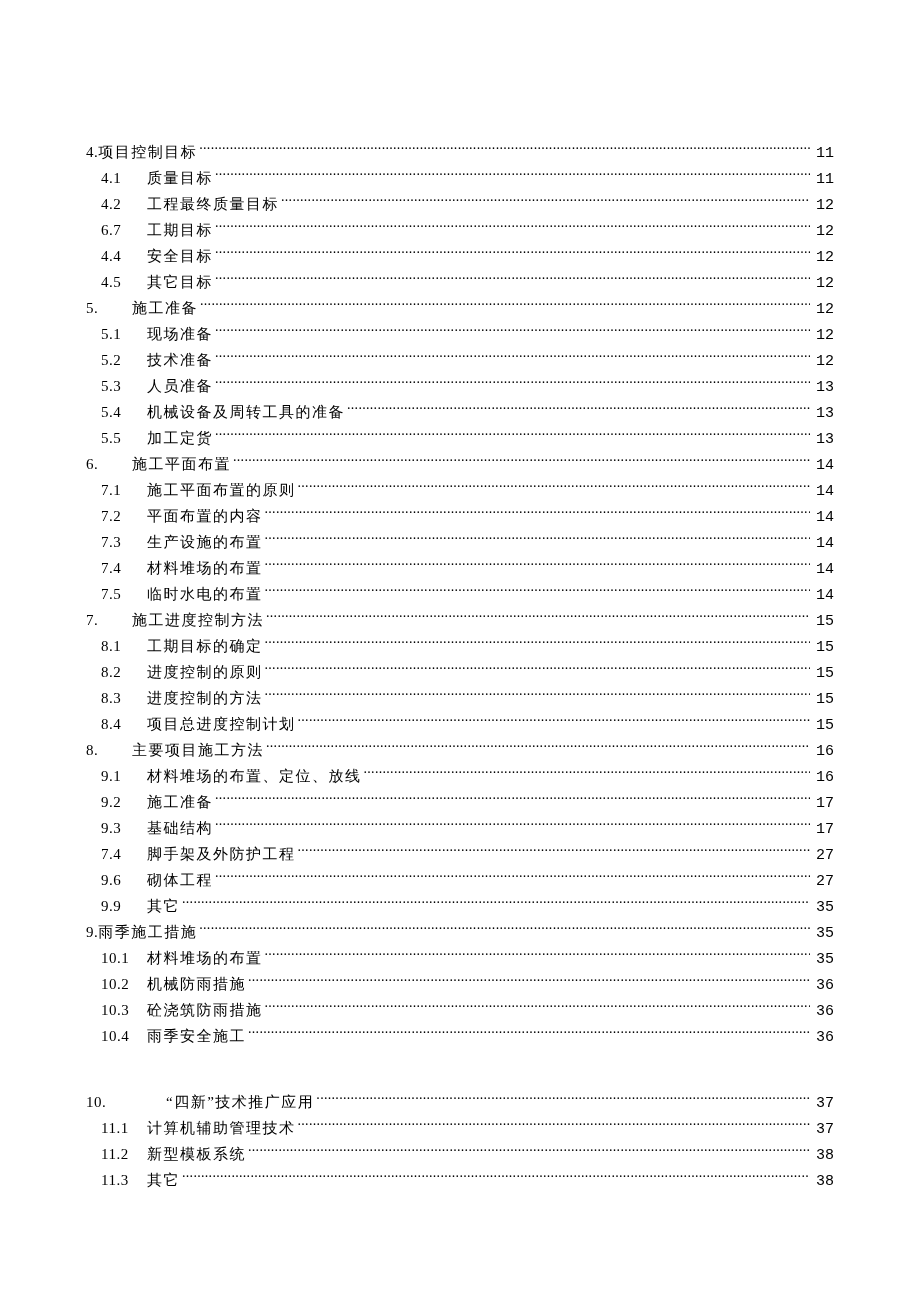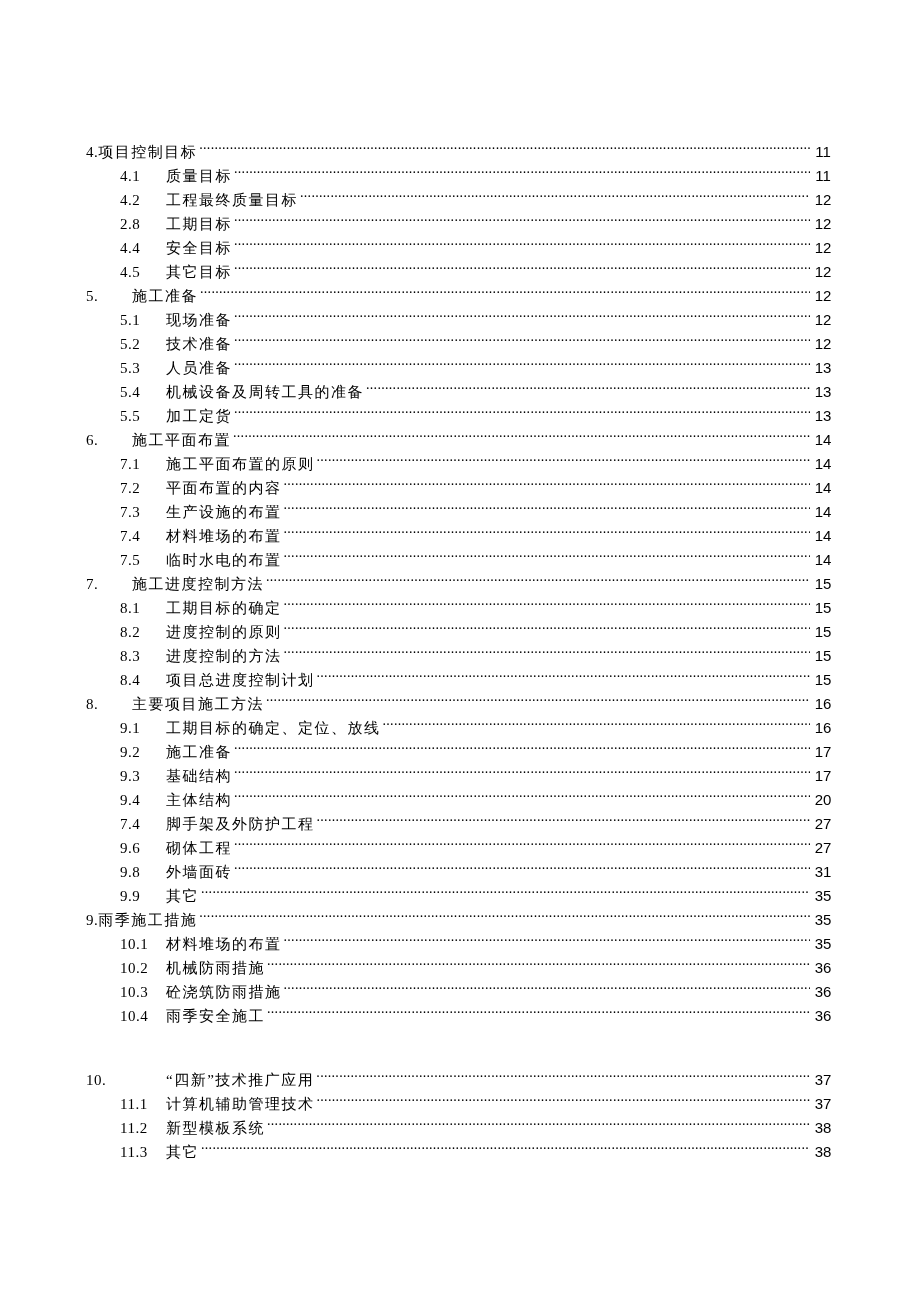--- a/index.html
+++ b/index.html
@@ -14,21 +14,21 @@
       box-sizing: border-box;
     }
     .toc-row {
       display: flex;
       align-items: baseline;
       font-size: 15px;
       line-height: 24px;
       color: #000;
     }
     .indent-0 { margin-left: 0; }
-    .indent-1 { margin-left: 34px; }
+    .indent-1 { margin-left: 15px; }
     .toc-num {
       flex-shrink: 0;
       min-width: 46px;
       font-weight: normal;
       letter-spacing: 0.5px;
       font-family: "FangSong", "仿宋", serif;
     }
     .toc-title {
       flex-shrink: 0;
       white-space: nowrap;
@@ -47,23 +47,23 @@
       position: absolute;
       left: 0;
       bottom: 0;
       white-space: nowrap;
       font-size: 14px;
       letter-spacing: 0.3px;
       color: #000;
     }
     .toc-page {
       flex-shrink: 0;
-      text-align: center;
+      text-align: right;
       min-width: 22px;
-      font-family: Liberation Sans, sans-serif;
+      font-family: Liberation Mono, monospace;
     }
     .joined-num-title { display: flex; align-items: baseline; flex-shrink:0;}
     .joined-num-title .toc-num { min-width: 0; margin-right: 0; }
   </style>
 </head>
 <body>
 
 <div class="page">
   <div id="toc-container">
       <div class="toc-row indent-0">
@@ -80,21 +80,21 @@
         <span class="toc-leader"></span>
         <span class="toc-page">11</span>
       </div>
       <div class="toc-row indent-1">
         <span class="toc-num">4.2</span>
         <span class="toc-title">工程最终质量目标</span>
         <span class="toc-leader"></span>
         <span class="toc-page">12</span>
       </div>
       <div class="toc-row indent-1">
-        <span class="toc-num">2.8</span>
+        <span class="toc-num">6.7</span>
         <span class="toc-title">工期目标</span>
         <span class="toc-leader"></span>
         <span class="toc-page">12</span>
       </div>
       <div class="toc-row indent-1">
         <span class="toc-num">4.4</span>
         <span class="toc-title">安全目标</span>
         <span class="toc-leader"></span>
         <span class="toc-page">12</span>
       </div>
@@ -207,59 +207,47 @@
         <span class="toc-page">15</span>
       </div>
       <div class="toc-row indent-0">
         <span class="toc-num">8.</span>
         <span class="toc-title">主要项目施工方法</span>
         <span class="toc-leader"></span>
         <span class="toc-page">16</span>
       </div>
       <div class="toc-row indent-1">
         <span class="toc-num">9.1</span>
-        <span class="toc-title">工期目标的确定、定位、放线</span>
+        <span class="toc-title">材料堆场的布置、定位、放线</span>
         <span class="toc-leader"></span>
         <span class="toc-page">16</span>
       </div>
       <div class="toc-row indent-1">
         <span class="toc-num">9.2</span>
         <span class="toc-title">施工准备</span>
         <span class="toc-leader"></span>
         <span class="toc-page">17</span>
       </div>
       <div class="toc-row indent-1">
         <span class="toc-num">9.3</span>
         <span class="toc-title">基础结构</span>
         <span class="toc-leader"></span>
         <span class="toc-page">17</span>
       </div>
       <div class="toc-row indent-1">
-        <span class="toc-num">9.4</span>
-        <span class="toc-title">主体结构</span>
-        <span class="toc-leader"></span>
-        <span class="toc-page">20</span>
-      </div>
-      <div class="toc-row indent-1">
         <span class="toc-num">7.4</span>
         <span class="toc-title">脚手架及外防护工程</span>
         <span class="toc-leader"></span>
         <span class="toc-page">27</span>
       </div>
       <div class="toc-row indent-1">
         <span class="toc-num">9.6</span>
         <span class="toc-title">砌体工程</span>
         <span class="toc-leader"></span>
         <span class="toc-page">27</span>
-      </div>
-      <div class="toc-row indent-1">
-        <span class="toc-num">9.8</span>
-        <span class="toc-title">外墙面砖</span>
-        <span class="toc-leader"></span>
-        <span class="toc-page">31</span>
       </div>
       <div class="toc-row indent-1">
         <span class="toc-num">9.9</span>
         <span class="toc-title"> 其它</span>
         <span class="toc-leader"></span>
         <span class="toc-page">35</span>
       </div>
       <div class="toc-row indent-0">
         <span class="joined-num-title">
           <span class="toc-num">9.</span>

